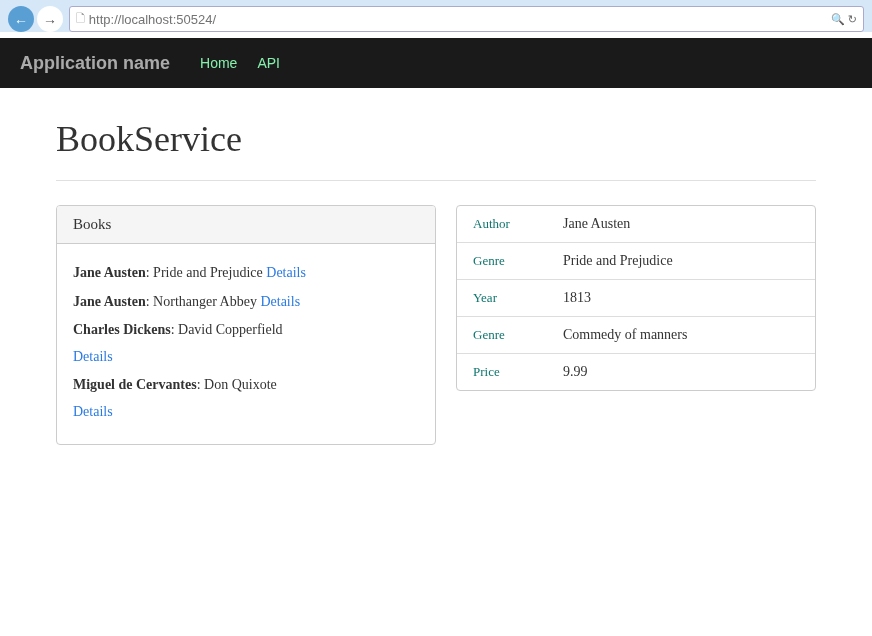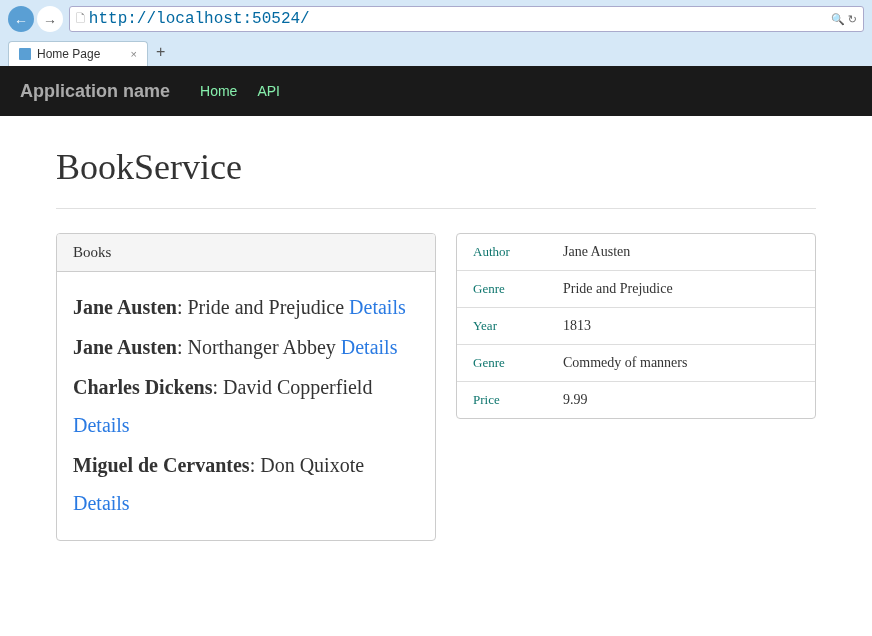--- a/index.html
+++ b/index.html
@@ -46,23 +46,22 @@
       font-size: 12px;
       color: #333;
       gap: 4px;
     }
     .address-icon {
       color: #888;
       font-size: 11px;
     }
     .address-text {
       flex: 1;
-      font-size: 16px;
-      color: #0369a1;
-      font-family: Liberation Mono, monospace;
+      font-size: 13px;
+      color: #737373;
     }
     .address-actions {
       display: flex;
       gap: 3px;
       color: #666;
       font-size: 11px;
     }
     .tab-bar {
       display: flex;
       align-items: flex-end;
@@ -159,21 +158,21 @@
     }
     .panel-header {
       background: #f5f5f5;
       border-bottom: 1px solid #ccc;
       padding: 10px 16px;
       font-size: 15px;
       color: #333;
     }
     .panel-body {
       padding: 16px;
-      font-size: 20px;
+      font-size: 14px;
       line-height: 1.9;
       color: #333;
     }
     .book-entry {
       margin-bottom: 2px;
     }
     .book-author {
       font-weight: bold;
     }
     .book-link {
@@ -227,28 +226,20 @@
     </div>
     <div class="address-bar">
       <span class="address-icon">🗋</span>
       <span class="address-text">http://localhost:50524/</span>
       <div class="address-actions">
         <span>🔍</span>
         <span>↻</span>
       </div>
     </div>
   </div>
-  <div class="tab-bar">
-    <div class="tab">
-      <div class="tab-favicon"></div>
-      <span>Home Page</span>
-      <span class="tab-close">×</span>
-    </div>
-    <button class="tab-new">+</button>
-  </div>
 </div>
 
 <nav class="app-navbar">
   <span class="app-name">Application name</span>
   <a class="nav-link">Home</a>
   <a class="nav-link">API</a>
 </nav>
 
 <div class="page-content">
   <h1 class="page-title">BookService</h1>

